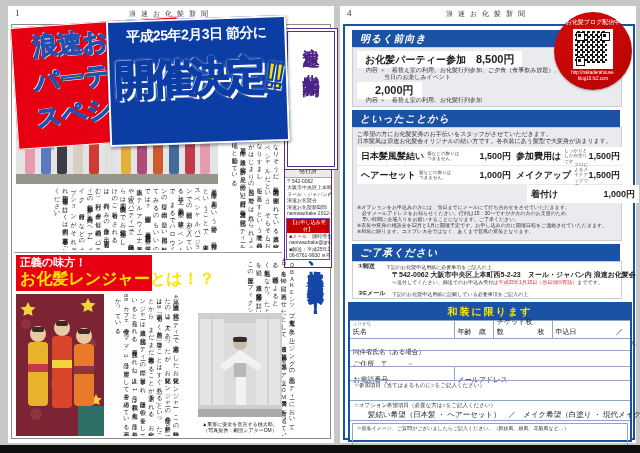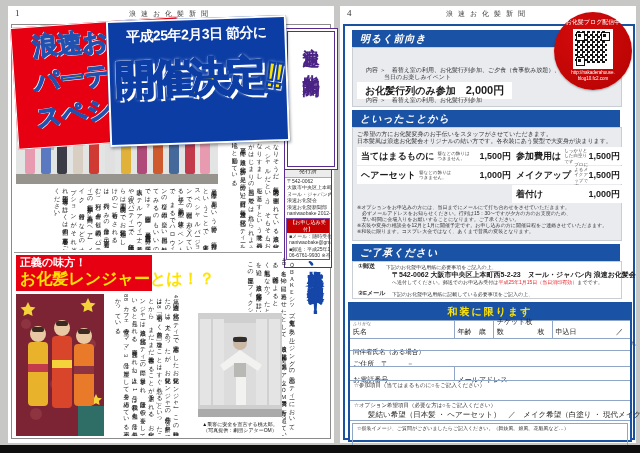--- a/index.html
+++ b/index.html
@@ -263,54 +263,57 @@
       <div class="finder" style="left:3px;top:3px"></div>
       <div class="finder" style="right:3px;top:3px"></div>
       <div class="finder" style="left:3px;bottom:3px"></div>
     </div>
     <div class="badgeUrl">http://nakaderahouse.</div>
     <div class="badgeUrl">blog10.fc2.com</div>
   </div>
 
   <div class="abs secbar" style="left:12px;top:24px;width:228px">明るく前向き</div>
   <div class="abs secbody" style="left:12px;top:41px;width:268px;height:58px"></div>
+  <div class="abs whitebox" style="left:17px;top:45px">
+    <span class="wname">お化髪パーティー参加</span>
+    <span class="wprice">8,500円</span>
+  </div>
   <div class="abs t6" style="left:26px;top:61px">内容 ＞　着替え室の利用、お化髪行列参加、ご夕食（食事飲み放題）、</div>
   <div class="abs t6" style="left:44px;top:68px">当日のお楽しみイベント</div>
   <div class="abs whitebox" style="left:17px;top:76px">
-    <span class="wname">お化髪行列のみ参加</span>
     <span class="wprice">2,000円</span>
   </div>
   <div class="abs t6" style="left:26px;top:91px">内容 ＞　着替え室の利用、お化髪行列参加</div>
 
   <div class="abs secbar" style="left:12px;top:104px;width:260px">といったことから</div>
   <div class="abs secbody" style="left:12px;top:121px;width:268px;height:112px"></div>
   <div class="abs t6" style="left:17px;top:125px">ご希望の方にお化髪変身のお手伝いをスタッフがさせていただきます。</div>
   <div class="abs t6" style="left:17px;top:132px">日本髪風は浪速お化髪会オリジナルの結い方です。各衣装にあう髪型で大変身が決まります。</div>
 
   <div class="optcell" style="left:17px;top:141px;width:150px">
-    <span class="oname">当てはまるものに</span>
+    <span class="oname">日本髪風髪結い</span>
     <span class="onote">簪などの飾りはつきません。</span>
     <span class="oprice">1,500円</span>
   </div>
   <div class="optcell" style="left:172px;top:141px;width:104px">
     <span class="oname">参加費用は</span>
     <span class="onote">しっかりとした白塗りです</span>
     <span class="oprice">1,500円</span>
   </div>
   <div class="optcell" style="left:17px;top:160px;width:150px">
     <span class="oname">ヘアーセット</span>
     <span class="onote">簪などの飾りはつきません。</span>
     <span class="oprice">1,000円</span>
   </div>
   <div class="optcell" style="left:172px;top:160px;width:104px">
     <span class="oname">メイクアップ</span>
     <span class="onote">プロによるメイクアップです</span>
     <span class="oprice">1,500円</span>
   </div>
-  <div class="optcell" style="left:172px;top:179px;width:104px">
+  <div class="optcell" style="left:187px;top:179px;width:104px">
     <span class="oname">着付け</span>
     <span class="oprice">1,000円</span>
   </div>
 
   <div class="abs t5" style="left:17px;top:198px">※オプションをお申込みの方には、当日までにメールにて打ち合わせをさせていただきます。</div>
   <div class="abs t5" style="left:17px;top:204px">　必ずメールアドレスをお知らせください。行列は15：30〜ですが夕方の方のお支度のため、</div>
   <div class="abs t5" style="left:17px;top:210px">　早い時間に会場入りをお願いすることになります。ご了承ください。</div>
   <div class="abs t5" style="left:17px;top:216px">※衣装や変身の相談会を12月と1月に開催予定です。お申し込みの方に開催日程をご連絡させていただきます。</div>
   <div class="abs t5" style="left:17px;top:222px">※和装に限ります。コスプレ大会ではなく、あくまで昔風の変装となります。</div>
 

